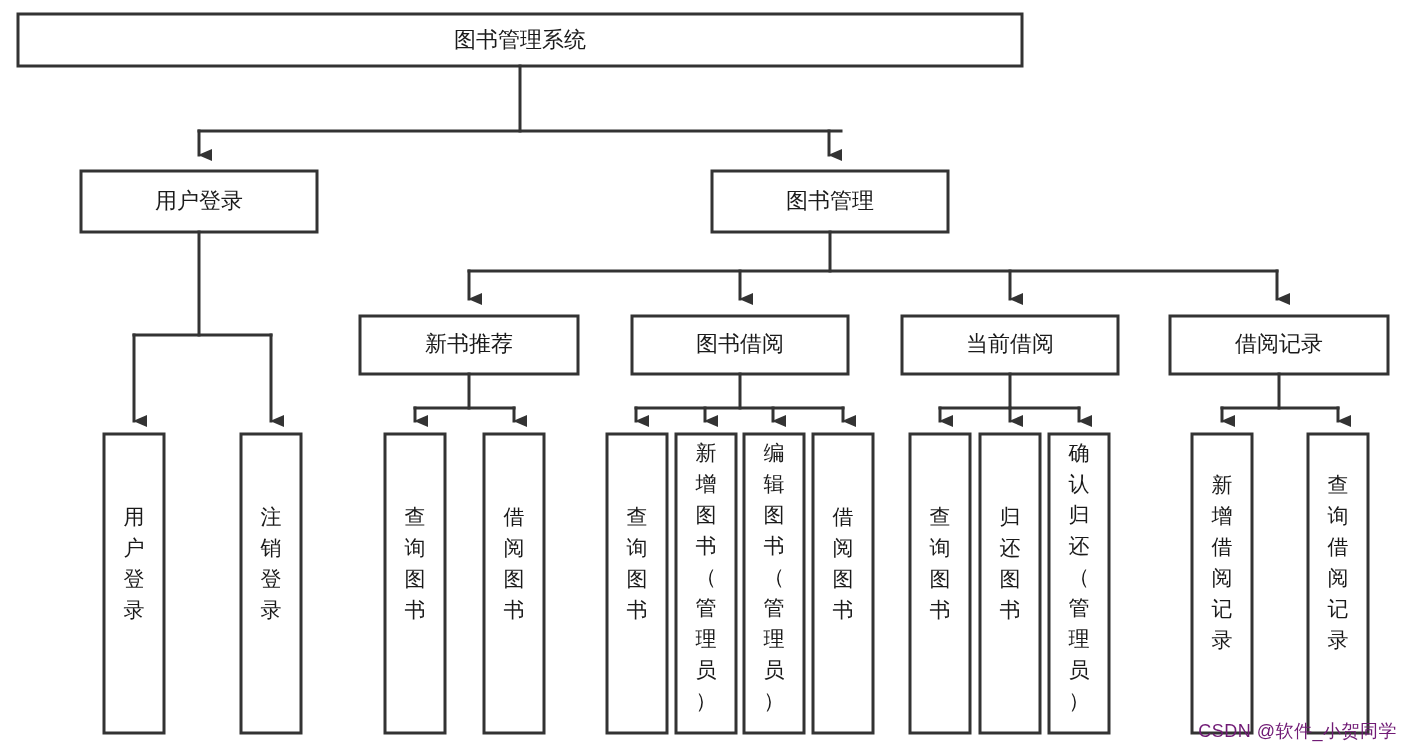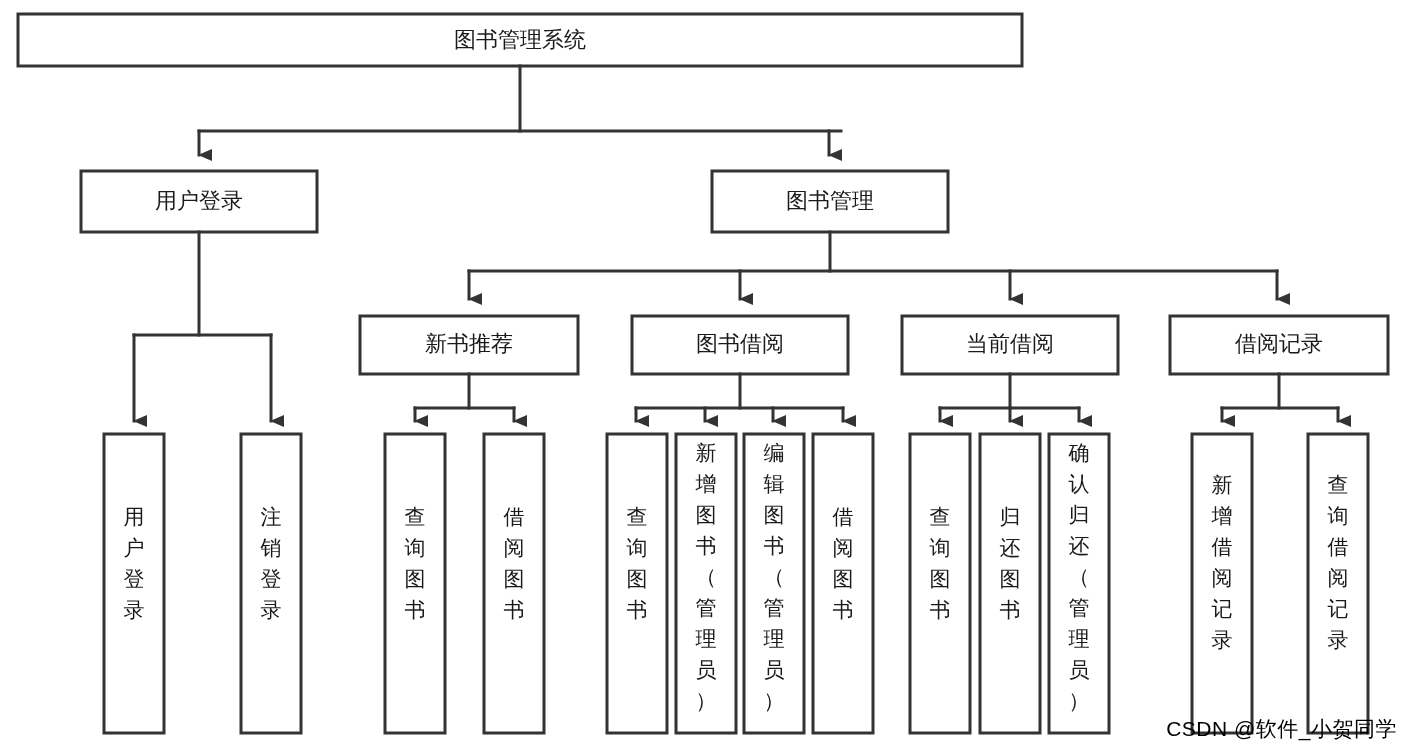--- a/index.html
+++ b/index.html
@@ -52,22 +52,22 @@
     font-family: "Liberation Sans", "DejaVu Sans", sans-serif;
     font-size: 21px;
     fill: #1a1a1a;
     text-anchor: middle;
   }
   .watermark {
     position: absolute;
     right: 8px;
     bottom: 4px;
     font-family: "Liberation Sans", "DejaVu Sans", sans-serif;
-    font-size: 21px;
-    color: #000000;
+    font-size: 18px;
+    color: #701a75;
     letter-spacing: 0.5px;
     white-space: nowrap;
     pointer-events: none;
   }
 </style>
 </head>
 <body>
 
 <div id="diagram-root">
   <svg id="chart-svg" viewBox="0 0 1405 747" xmlns="http://www.w3.org/2000/svg">

